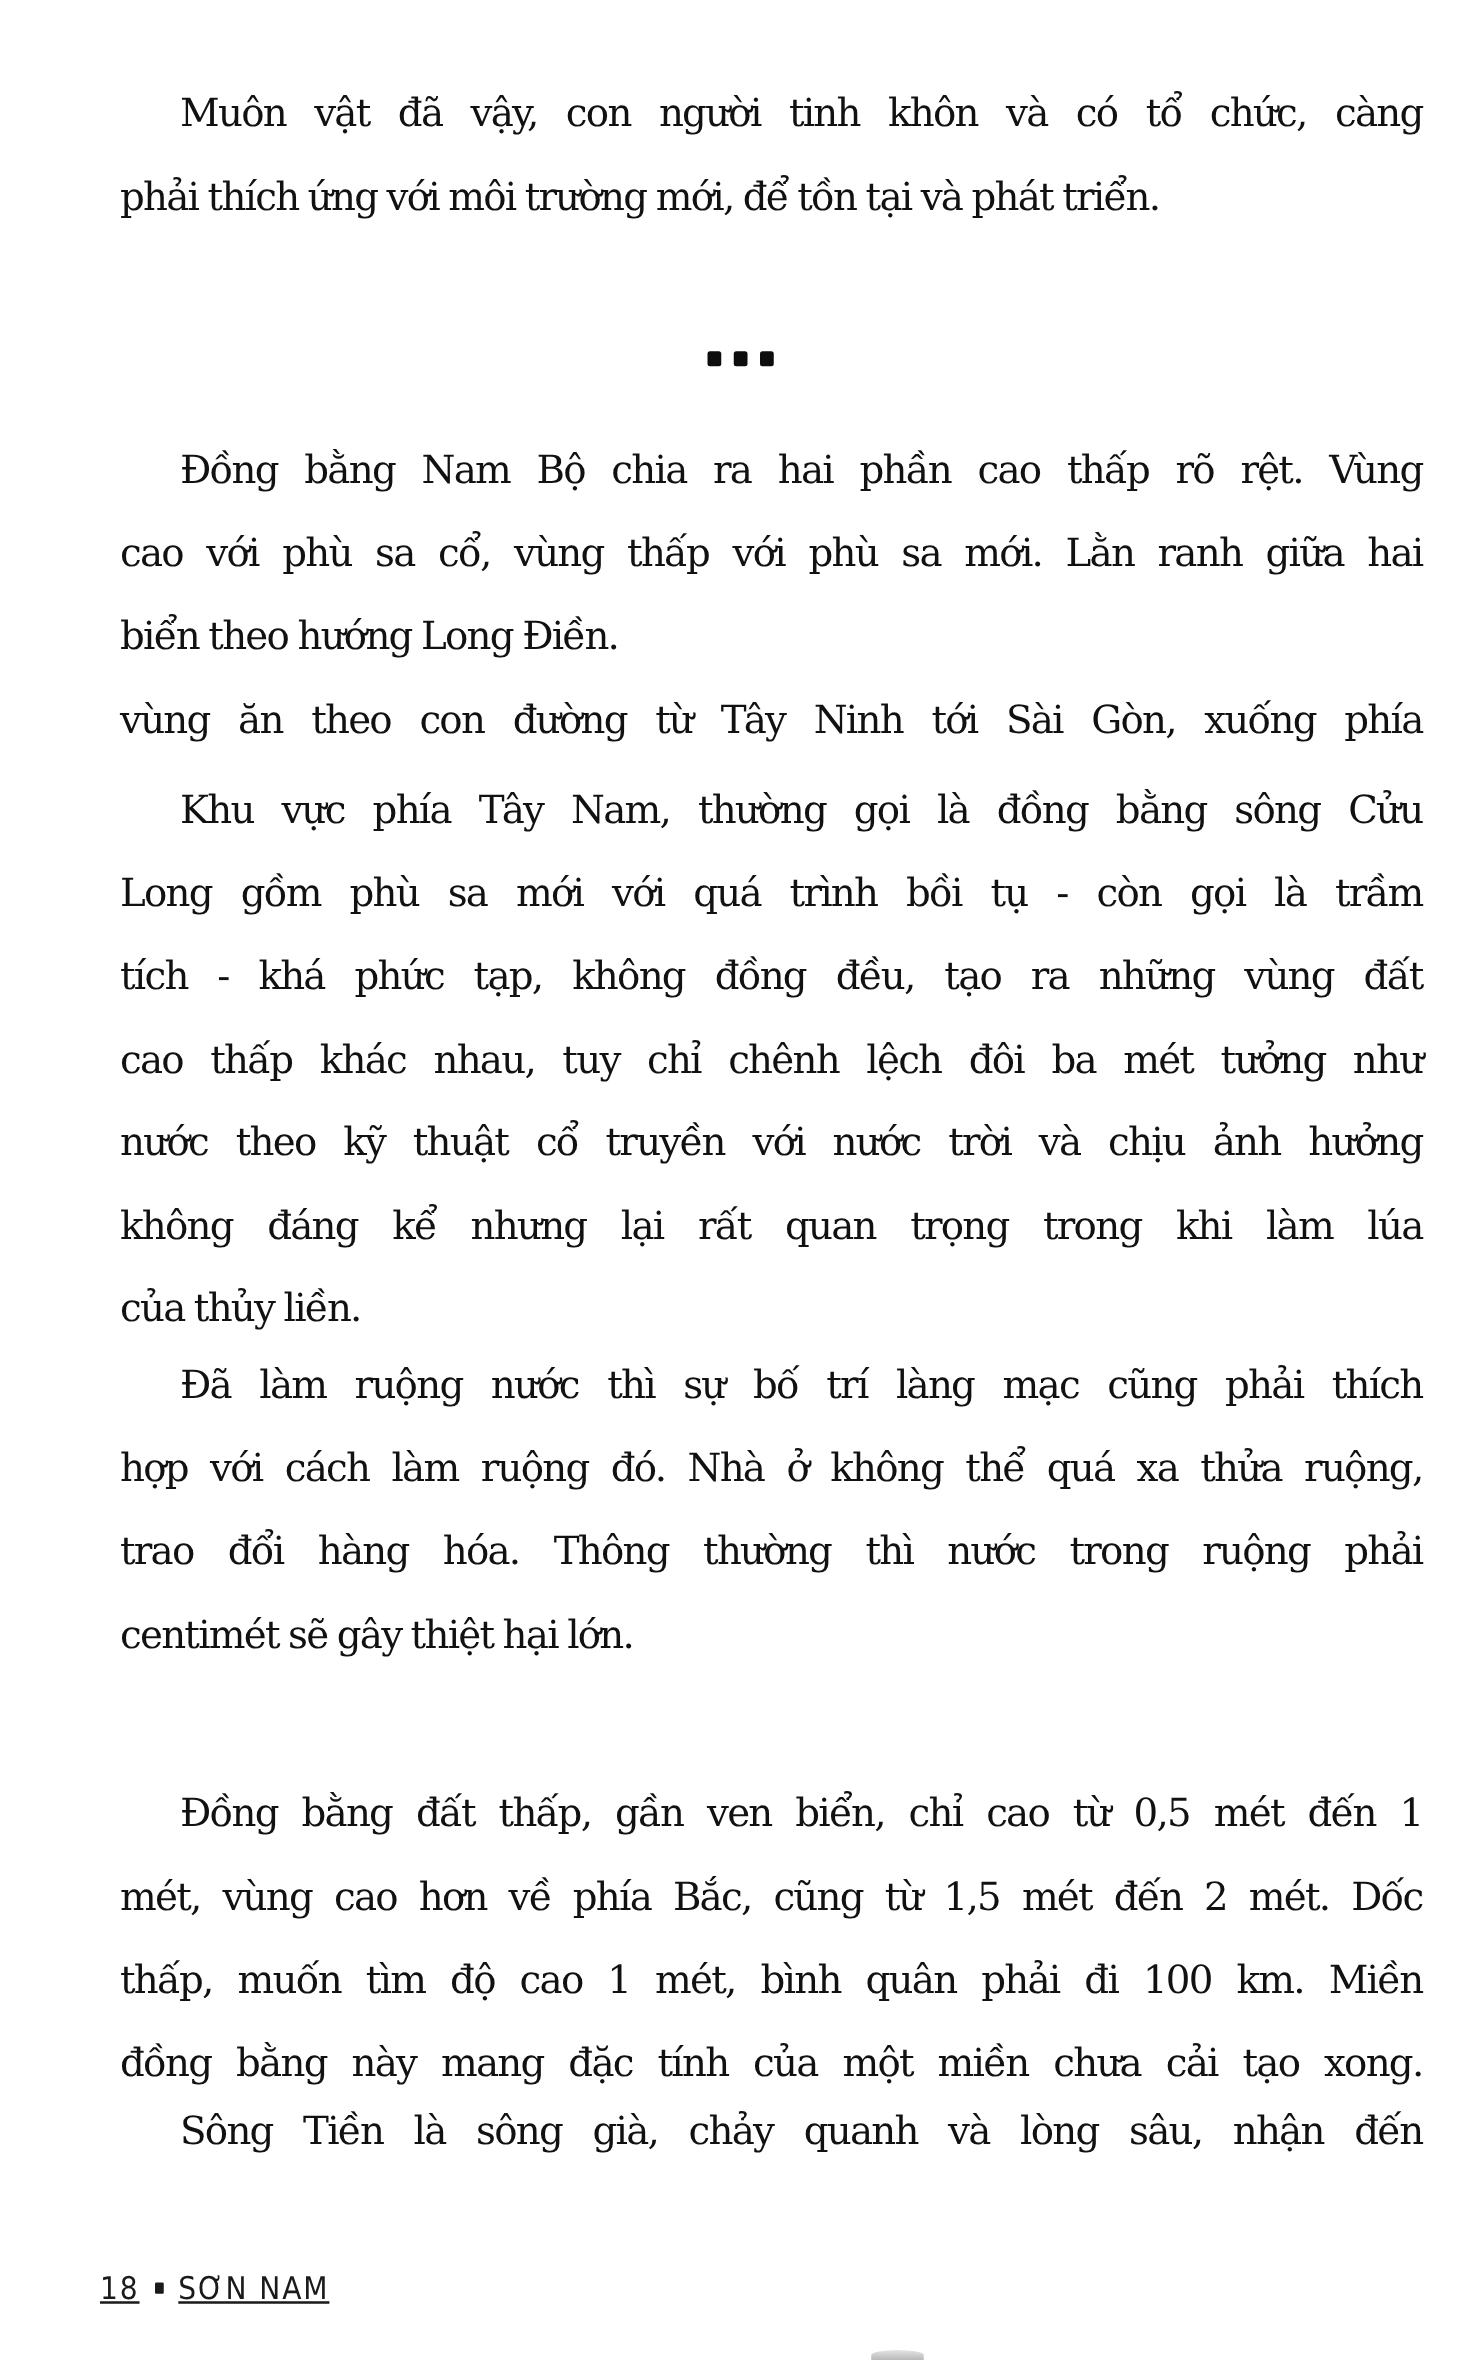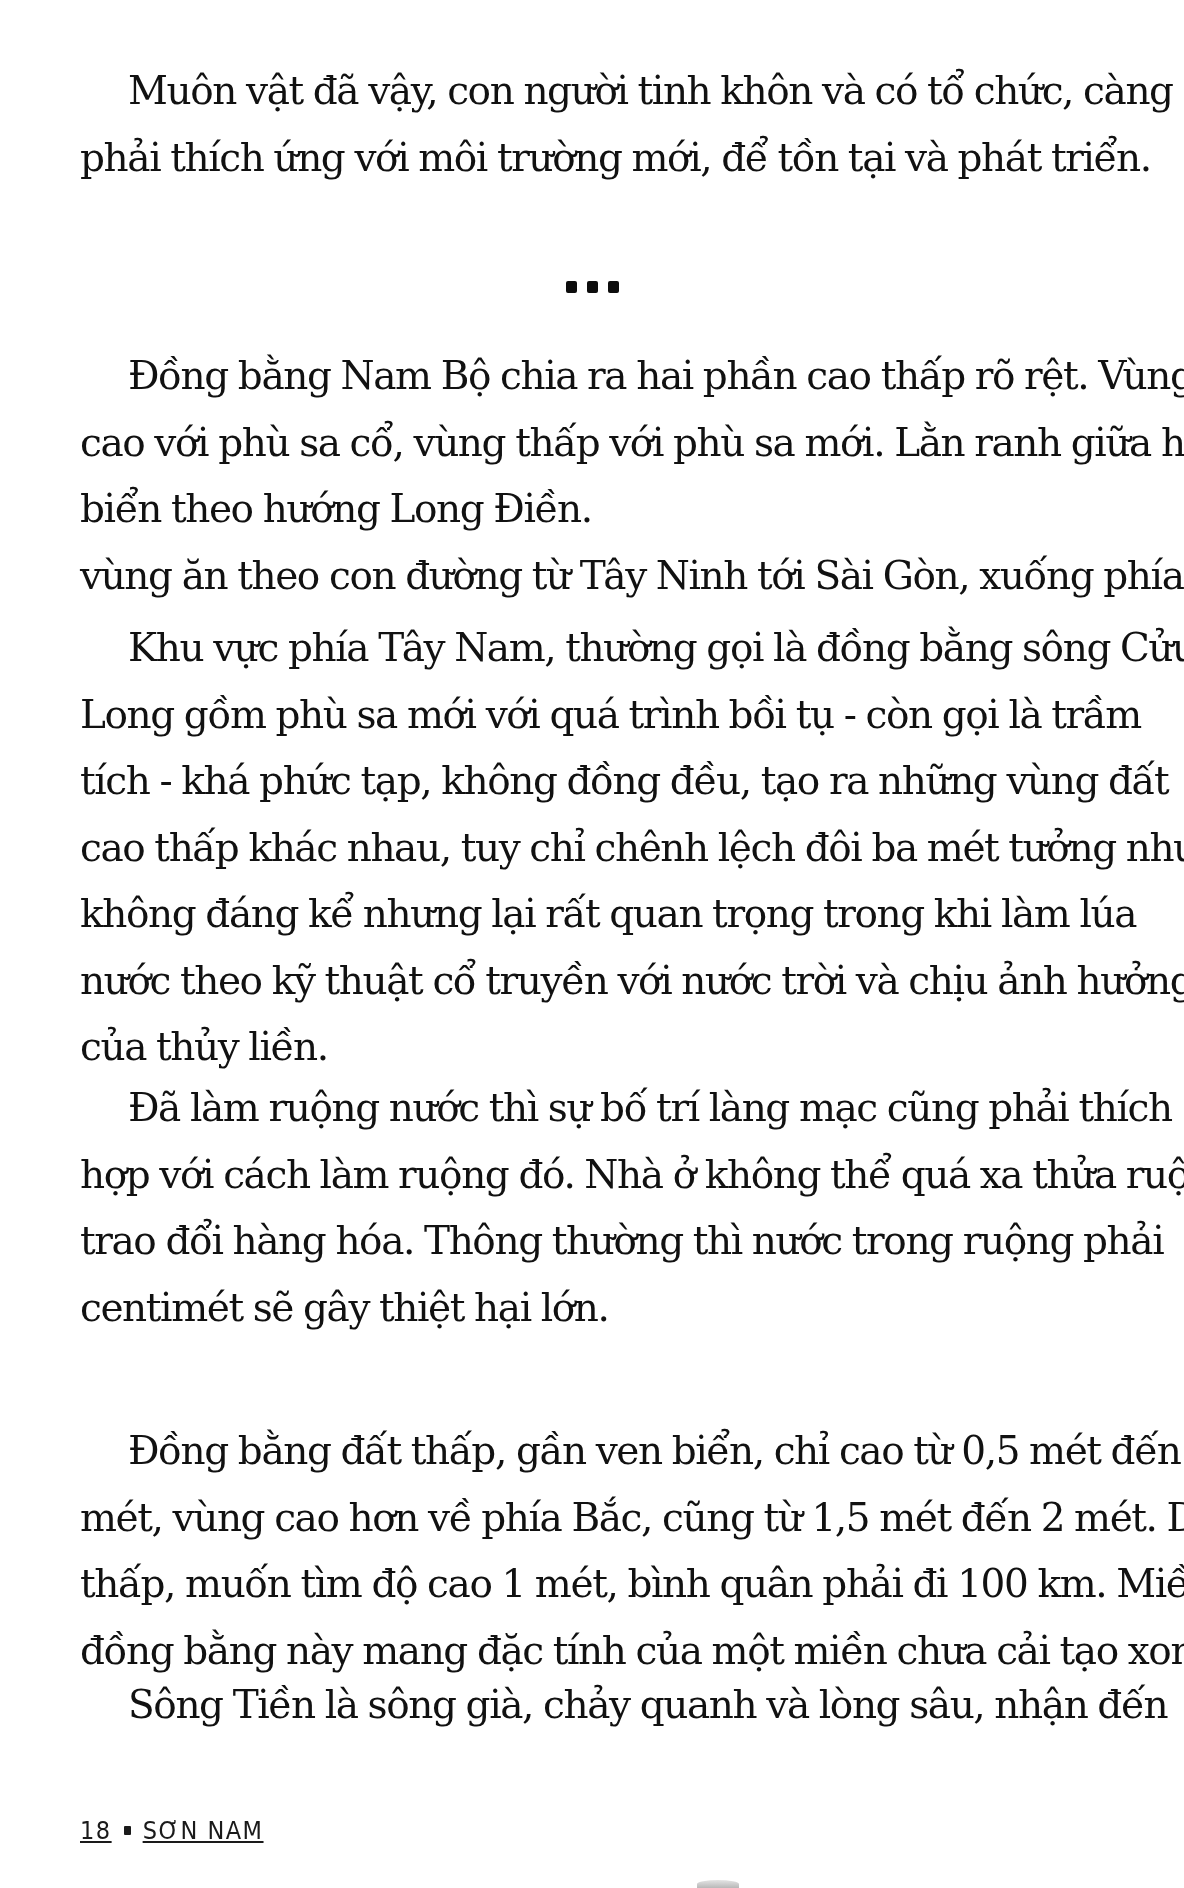--- a/index.html
+++ b/index.html
@@ -17,23 +17,23 @@
     }
     .page {
       position: absolute;
       left: 0;
       top: 0;
       width: 1184px;
       height: 1888px;
     }
     .text-block {
       position: absolute;
-      left: 80px;
+      left: 96px;
       width: 1042px;
-      font-size: 39px;
+      font-size: 31px;
       line-height: 66.5px;
       letter-spacing: -1.4px;
       word-spacing: -1px;
       text-align: justify;
       text-align-last: left;
     }
     .line {
       display: block;
       white-space: nowrap;
       text-align: justify;
@@ -113,22 +113,22 @@
     <span class="line">cao với phù sa cổ, vùng thấp với phù sa mới. Lằn ranh giữa hai</span>
     <span class="line last">biển theo hướng Long Điền.</span>
     <span class="line">vùng ăn theo con đường từ Tây Ninh tới Sài Gòn, xuống phía</span>
   </div>
 
   <div class="text-block" style="top: 615px;">
     <span class="line indent">Khu vực phía Tây Nam, thường gọi là đồng bằng sông Cửu</span>
     <span class="line">Long gồm phù sa mới với quá trình bồi tụ - còn gọi là trầm</span>
     <span class="line">tích - khá phức tạp, không đồng đều, tạo ra những vùng đất</span>
     <span class="line">cao thấp khác nhau, tuy chỉ chênh lệch đôi ba mét tưởng như</span>
+    <span class="line">nước theo kỹ thuật cổ truyền với nước trời và chịu ảnh hưởng</span>
     <span class="line">không đáng kể nhưng lại rất quan trọng trong khi làm lúa</span>
-    <span class="line">nước theo kỹ thuật cổ truyền với nước trời và chịu ảnh hưởng</span>
     <span class="line last">của thủy liền.</span>
   </div>
 
   <div class="text-block" style="top: 1075px;">
     <span class="line indent">Đã làm ruộng nước thì sự bố trí làng mạc cũng phải thích</span>
     <span class="line">hợp với cách làm ruộng đó. Nhà ở không thể quá xa thửa ruộng,</span>
     <span class="line">trao đổi hàng hóa. Thông thường thì nước trong ruộng phải</span>
     <span class="line last">centimét sẽ gây thiệt hại lớn.</span>
   </div>
 

